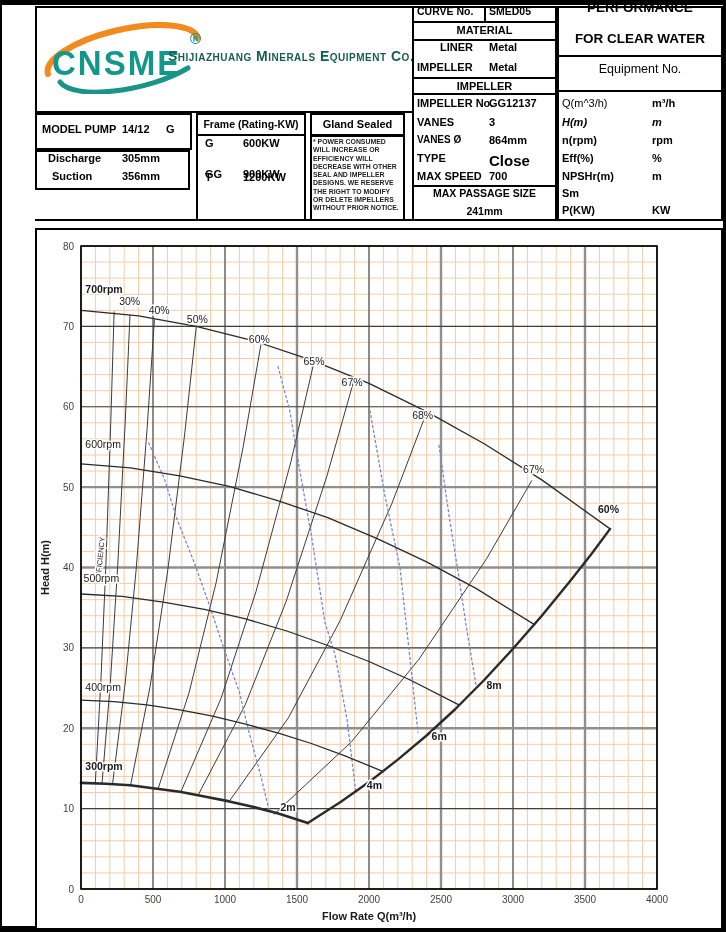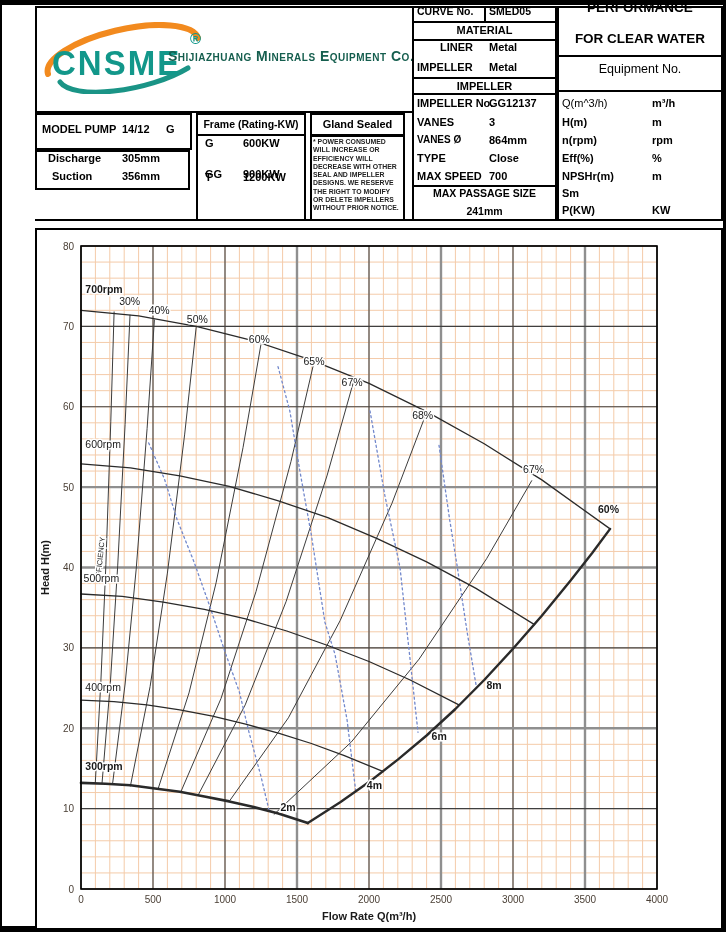--- a/index.html
+++ b/index.html
@@ -102,21 +102,21 @@
       <div style="position: absolute; left: 0px; top: 23px; width: 100%; height: 16px;">
         <span style="position: absolute; left: 5px; top: 0px; font-size: 11px; font-weight: 700; white-space: nowrap;">VANES</span>
         <span style="position: absolute; left: 77px; top: 0px; font-size: 11px; font-weight: 700; white-space: nowrap;">3</span>
       </div>
       <div style="position: absolute; left: 0px; top: 41px; width: 100%; height: 16px;">
         <span style="position: absolute; left: 5px; top: 0px; font-size: 10px; font-weight: 700; white-space: nowrap;">VANES Ø</span>
         <span style="position: absolute; left: 77px; top: 0px; font-size: 11px; font-weight: 700; white-space: nowrap;">864mm</span>
       </div>
       <div style="position: absolute; left: 0px; top: 59px; width: 100%; height: 16px;">
         <span style="position: absolute; left: 5px; top: 0px; font-size: 11px; font-weight: 700; white-space: nowrap;">TYPE</span>
-        <span style="position: absolute; left: 77px; top: 0px; font-size: 11px; font-weight: 700; white-space: nowrap;">Close</span>
+        <span style="position: absolute; left: 77px; top: 0px; font-size: 15px; font-weight: 700; white-space: nowrap;">Close</span>
       </div>
       <div style="position: absolute; left: 0px; top: 77px; width: 100%; height: 16px;">
         <span style="position: absolute; left: 5px; top: 0px; font-size: 11px; font-weight: 700; white-space: nowrap;">MAX SPEED</span>
         <span style="position: absolute; left: 77px; top: 0px; font-size: 11px; font-weight: 700; white-space: nowrap;">700</span>
       </div>
     </div>
   <div class="hline" style="left:412px;top:185px;width:145px;"></div>
   <div class="t tc" style="left:412px;top:186px;width:145px;font-size:10.5px;">MAX PASSAGE SIZE</div>
   <div class="t tc" style="left:412px;top:204px;width:145px;font-size:10.5px;">241mm</div>
 
@@ -124,21 +124,21 @@
   <div class="box" style="left:557px;top:6px;width:166px;height:51px;"></div>
   <div class="t tc" style="left:557px;top:0;width:166px;font-size:13.5px;">PERFORMANCE</div>
   <div class="t tc" style="left:557px;top:31px;width:166px;font-size:13.5px;">FOR CLEAR WATER</div>
   <div class="hline" style="left:557px;top:90px;width:166px;"></div>
   <div class="t tc" style="left:557px;top:62px;width:166px;font-size:12.5px;font-weight:400;">Equipment No.</div>
   <div id="units-rows" style="position:absolute;left:557px;top:90px;width:166px;height:131px;">
       <div style="position: absolute; left: 0px; top: 7px; width: 100%; height: 16px;">
         <span style="position: absolute; left: 5px; top: 0px; font-size: 11px; font-weight: 400; white-space: nowrap;">Q(m^3/h)</span>
         <span style="position: absolute; left: 95px; top: 0px; font-size: 11px; font-weight: 700; white-space: nowrap;">m³/h</span>
       </div>
-      <div style="position: absolute; left: 0px; top: 26px; width: 100%; height: 16px;">
+      <div style="position: absolute; left: 0px; top: 26px; width: 100%; height: 16px; font-style: italic;">
         <span style="position: absolute; left: 5px; top: 0px; font-size: 11px; font-weight: 700; white-space: nowrap;">H(m)</span>
         <span style="position: absolute; left: 95px; top: 0px; font-size: 11px; font-weight: 700; white-space: nowrap;">m</span>
       </div>
       <div style="position: absolute; left: 0px; top: 44px; width: 100%; height: 16px;">
         <span style="position: absolute; left: 5px; top: 0px; font-size: 11px; font-weight: 700; white-space: nowrap;">n(rpm)</span>
         <span style="position: absolute; left: 95px; top: 0px; font-size: 11px; font-weight: 700; white-space: nowrap;">rpm</span>
       </div>
       <div style="position: absolute; left: 0px; top: 62px; width: 100%; height: 16px;">
         <span style="position: absolute; left: 5px; top: 0px; font-size: 11px; font-weight: 700; white-space: nowrap;">Eff(%)</span>
         <span style="position: absolute; left: 95px; top: 0px; font-size: 11px; font-weight: 700; white-space: nowrap;">%</span>

